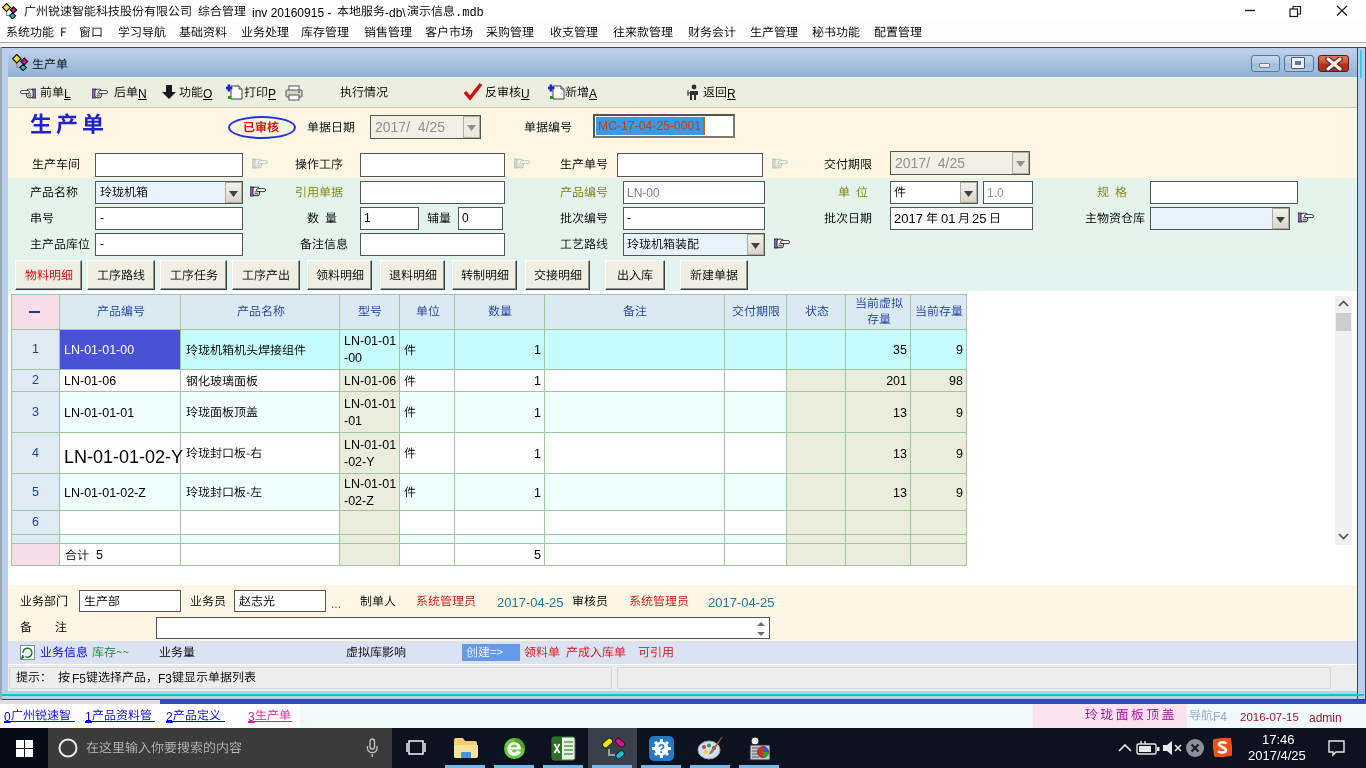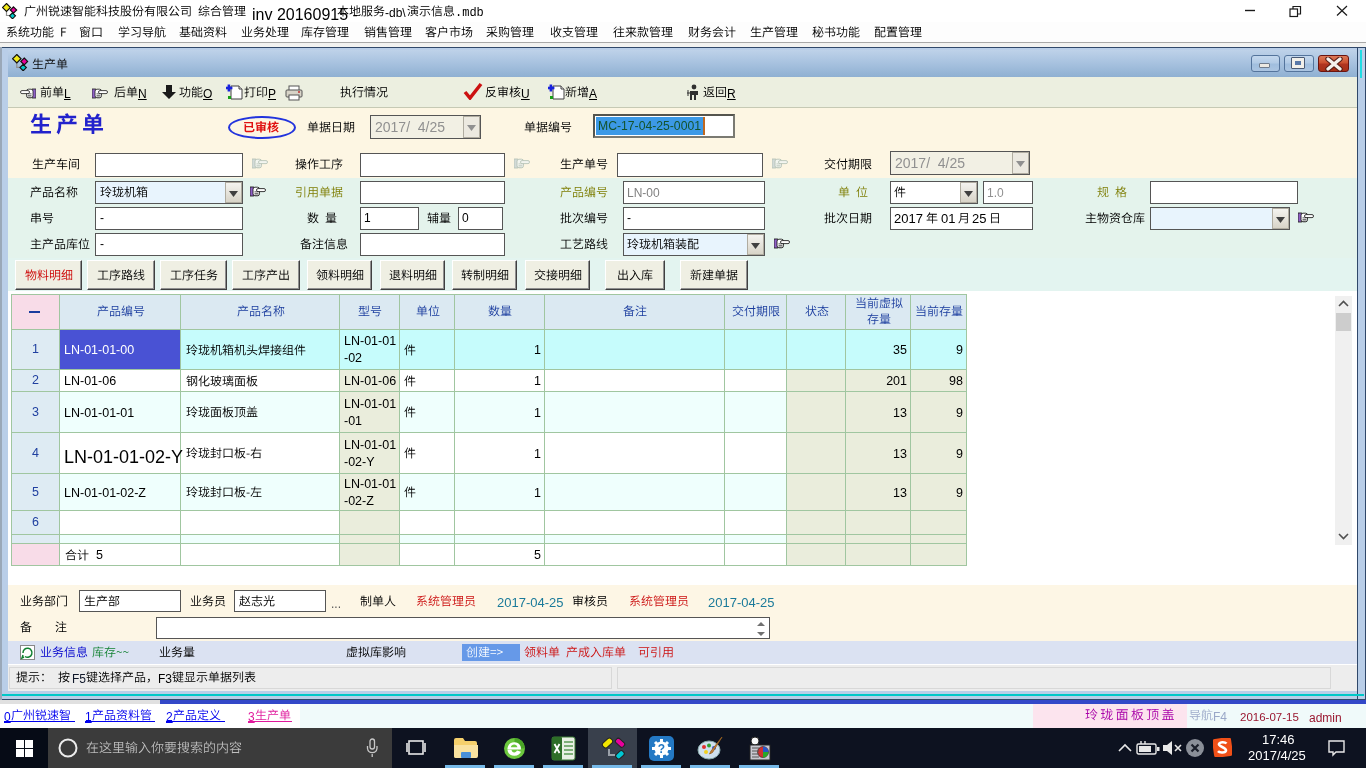--- a/index.html
+++ b/index.html
@@ -230,21 +230,21 @@
       <use href="#r6709" x="10000"></use>
       <use href="#r9650" x="11000"></use>
       <use href="#r516c" x="12000"></use>
       <use href="#r53f8" x="13000"></use>
       <use href="#r7efc" x="14500"></use>
       <use href="#r5408" x="15500"></use>
       <use href="#r7ba1" x="16500"></use>
       <use href="#r7406" x="17500"></use>
     </g>
   </svg>
-<div style="position:absolute;left:252px;top:7px;font-size:16px;color:#000000;font-family:'Liberation Sans',sans-serif;white-space:pre;line-height:1;">inv 20160915 - </div>
+<div style="position:absolute;left:252px;top:7px;font-size:12px;color:#000000;font-family:'Liberation Sans',sans-serif;white-space:pre;line-height:1;">inv 20160915 - </div>
 <svg style="position:absolute;left:337px;top:5px;overflow:visible" width="48" height="16">
     <g fill="#000000" transform="translate(0,10.44) scale(0.012,-0.012)">
       <use href="#r672c"></use>
       <use href="#r5730" x="1000"></use>
       <use href="#r670d" x="2000"></use>
       <use href="#r52a1" x="3000"></use>
     </g>
   </svg>
 <div style="position:absolute;left:385px;top:7px;font-size:12px;color:#000000;font-family:'Liberation Sans',sans-serif;white-space:pre;line-height:1;">-db\</div>
 <svg style="position:absolute;left:407px;top:5px;overflow:visible" width="48" height="16">
@@ -553,21 +553,21 @@
 <svg style="position:absolute;left:524px;top:121px;overflow:visible" width="48" height="16">
     <g fill="#000000" transform="translate(0,10.44) scale(0.012,-0.012)">
       <use href="#r5355"></use>
       <use href="#r636e" x="1000"></use>
       <use href="#r7f16" x="2000"></use>
       <use href="#r53f7" x="3000"></use>
     </g>
   </svg>
 <div style="position:absolute;left:593px;top:114px;width:142px;height:24px;background:#ffffff;border:2px solid #7a7a72;border-top-color:#55554e;border-left-color:#55554e"></div>
 <div style="position:absolute;left:596px;top:117px;width:107px;height:18px;background:#3c99e6"></div>
-<div style="position:absolute;left:598px;top:120px;font-size:12.2px;color:#14532d;font-family:'Liberation Sans',sans-serif;white-space:pre;line-height:1;">MC-17-04-25-0001</div>
+<div style="position:absolute;left:598px;top:120px;font-size:12.2px;color:#c2410c;font-family:'Liberation Sans',sans-serif;white-space:pre;line-height:1;">MC-17-04-25-0001</div>
 <div style="position:absolute;left:703px;top:117px;width:2px;height:18px;background:#c06820"></div>
 <svg style="position:absolute;left:32px;top:158px;overflow:visible" width="48" height="16">
     <g fill="#000000" transform="translate(0,10.44) scale(0.012,-0.012)">
       <use href="#r751f"></use>
       <use href="#r4ea7" x="1000"></use>
       <use href="#r8f66" x="2000"></use>
       <use href="#r95f4" x="3000"></use>
     </g>
   </svg>
 <div style="position:absolute;left:95px;top:153px;width:148px;height:24px;background:#ffffff;border:1px solid #555555"></div>
@@ -1035,21 +1035,21 @@
       <use href="#r7bb1" x="3000"></use>
       <use href="#r673a" x="4000"></use>
       <use href="#r5934" x="5000"></use>
       <use href="#r710a" x="6000"></use>
       <use href="#r63a5" x="7000"></use>
       <use href="#r7ec4" x="8000"></use>
       <use href="#r4ef6" x="9000"></use>
     </g>
   </svg>
 <div style="position:absolute;left:344px;top:335px;font-size:12.5px;color:#000000;font-family:'Liberation Sans',sans-serif;white-space:pre;line-height:1;">LN-01-01</div>
-<div style="position:absolute;left:344px;top:352px;font-size:12.5px;color:#000000;font-family:'Liberation Sans',sans-serif;white-space:pre;line-height:1;">-02</div>
+<div style="position:absolute;left:344px;top:352px;font-size:12.5px;color:#000000;font-family:'Liberation Sans',sans-serif;white-space:pre;line-height:1;">-00</div>
 <svg style="position:absolute;left:404px;top:343.5px;overflow:visible" width="12" height="16">
     <g fill="#000000" transform="translate(0,10.44) scale(0.012,-0.012)">
       <use href="#r4ef6"></use>
     </g>
   </svg>
 <div style="position:absolute;left:455px;top:344px;font-size:12.5px;color:#000000;font-family:'Liberation Sans',sans-serif;white-space:pre;line-height:1;width:90px;text-align:right;padding-right:4px;box-sizing:border-box">1</div>
 <div style="position:absolute;left:846px;top:344px;font-size:12.5px;color:#000000;font-family:'Liberation Sans',sans-serif;white-space:pre;line-height:1;width:65px;text-align:right;padding-right:4px;box-sizing:border-box">35</div>
 <div style="position:absolute;left:911px;top:344px;font-size:12.5px;color:#000000;font-family:'Liberation Sans',sans-serif;white-space:pre;line-height:1;width:56px;text-align:right;padding-right:4px;box-sizing:border-box">9</div>
 <div style="position:absolute;left:11px;top:370px;width:49px;height:22px;background:#deebf3;border:1px solid #a0c6a0;border-top:none"></div>
 <div style="position:absolute;left:60px;top:370px;width:121px;height:22px;background:#ffffff;border:1px solid #a0c6a0;border-top:none;border-left:none"></div>

